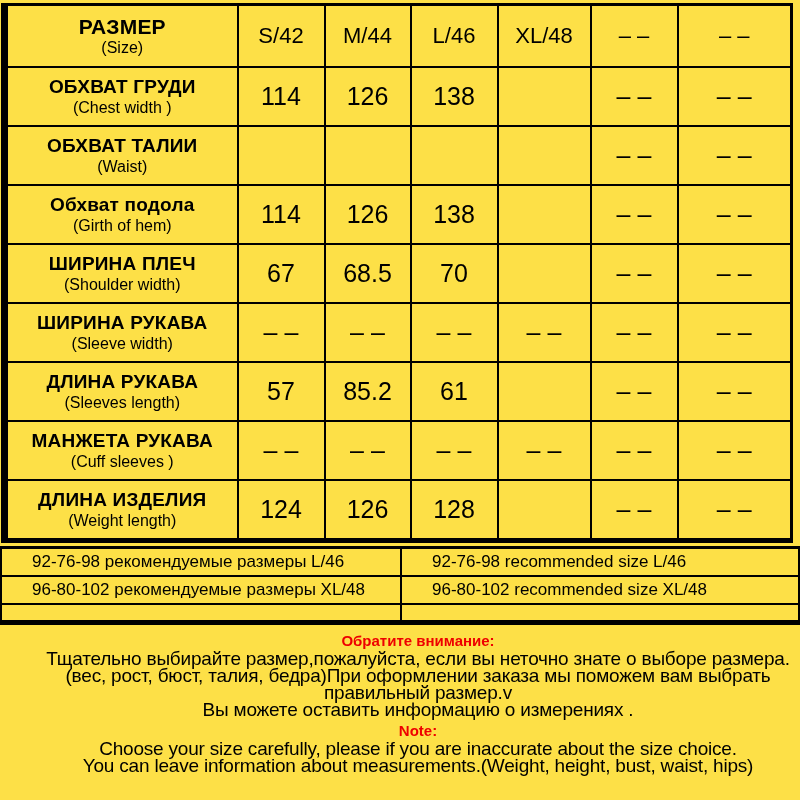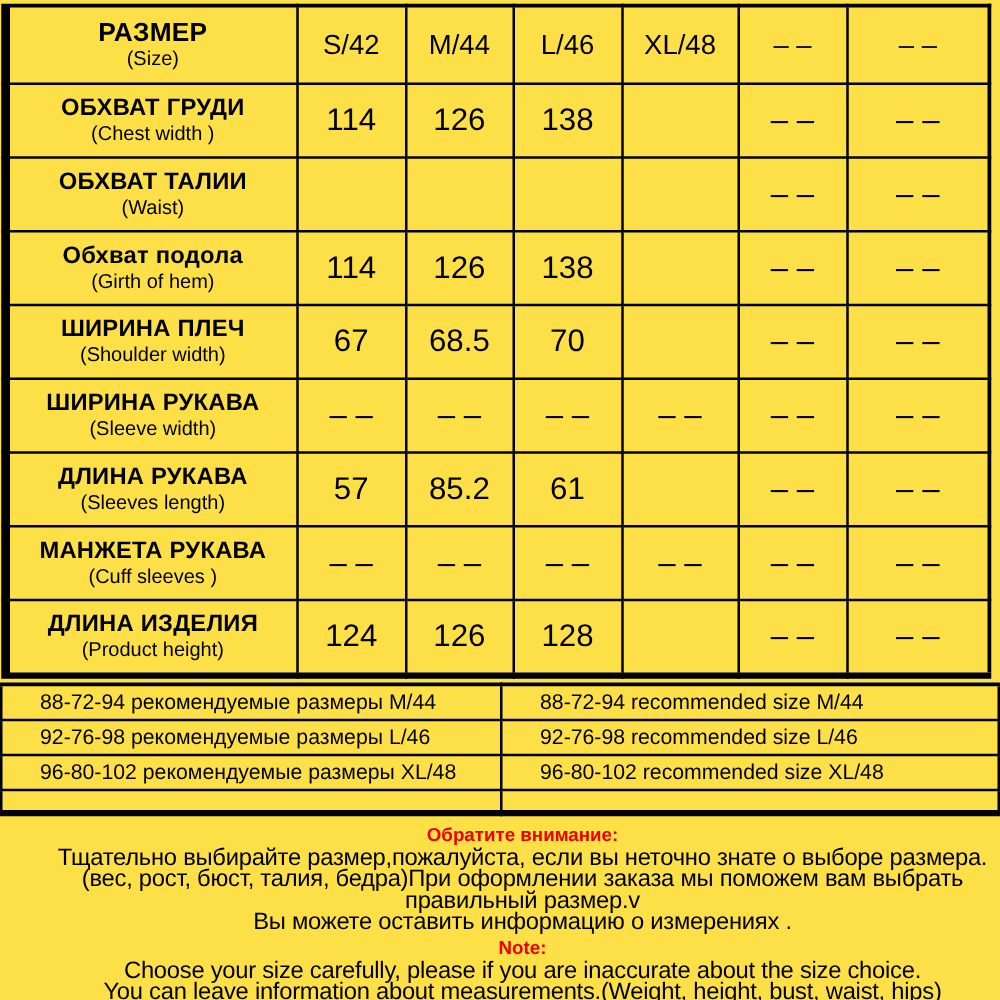--- a/index.html
+++ b/index.html
@@ -206,43 +206,39 @@
         <td class="val-cell">– –</td>
         <td class="val-cell">– –</td>
         <td class="val-cell">– –</td>
         <td class="val-cell">– –</td>
         <td class="val-cell">– –</td>
       </tr>
 
       <tr class="data-row">
         <td class="label-cell">
           <div class="ru">ДЛИНА ИЗДЕЛИЯ</div>
-          <div class="en">(Product height)</div>
+          <div class="en">(Weight length)</div>
         </td>
         <td class="val-cell">124</td>
         <td class="val-cell">126</td>
         <td class="val-cell">128</td>
         <td class="val-cell"></td>
         <td class="val-cell">– –</td>
         <td class="val-cell">– –</td>
       </tr>
     </tbody>
   </table>
 
   <table class="rec-table">
     <colgroup>
         <col style="width:400px">
         <col>
       </colgroup>
     <tbody>
       <tr class="rec-row">
-        <td class="rec-ru">88-72-94 рекомендуемые размеры M/44</td>
-        <td class="rec-en">88-72-94 recommended size M/44</td>
-      </tr>
-      <tr class="rec-row">
         <td class="rec-ru">92-76-98 рекомендуемые размеры L/46</td>
         <td class="rec-en">92-76-98 recommended size L/46</td>
       </tr>
       <tr class="rec-row">
         <td class="rec-ru">96-80-102 рекомендуемые размеры XL/48</td>
         <td class="rec-en">96-80-102 recommended size XL/48</td>
       </tr>
       <tr class="rec-row-empty">
         <td></td>
         <td></td>

